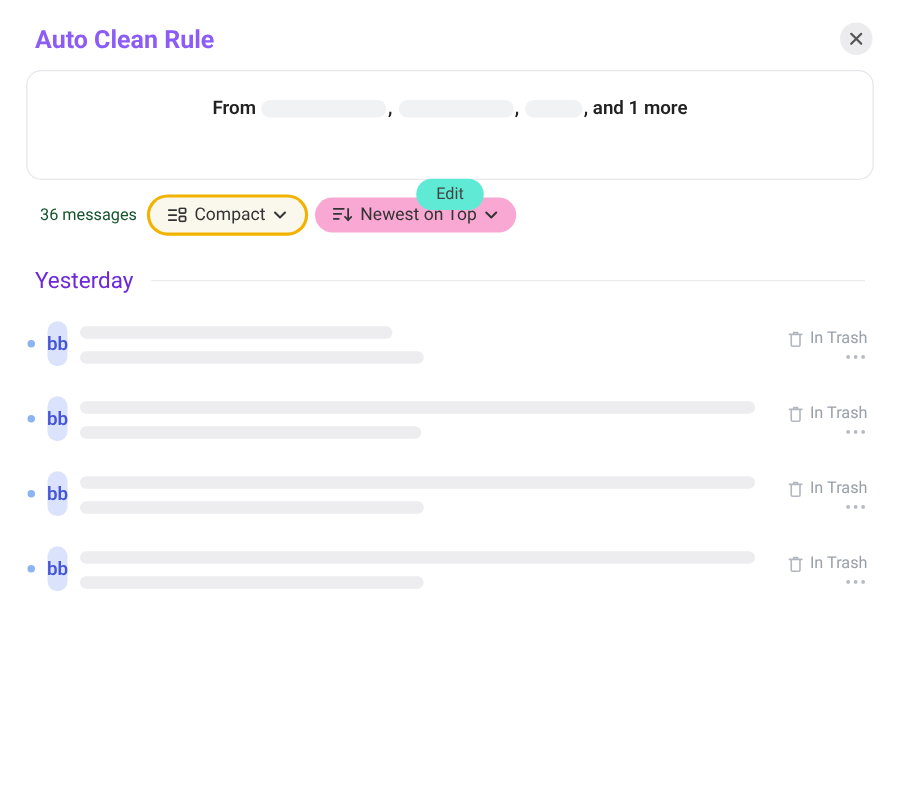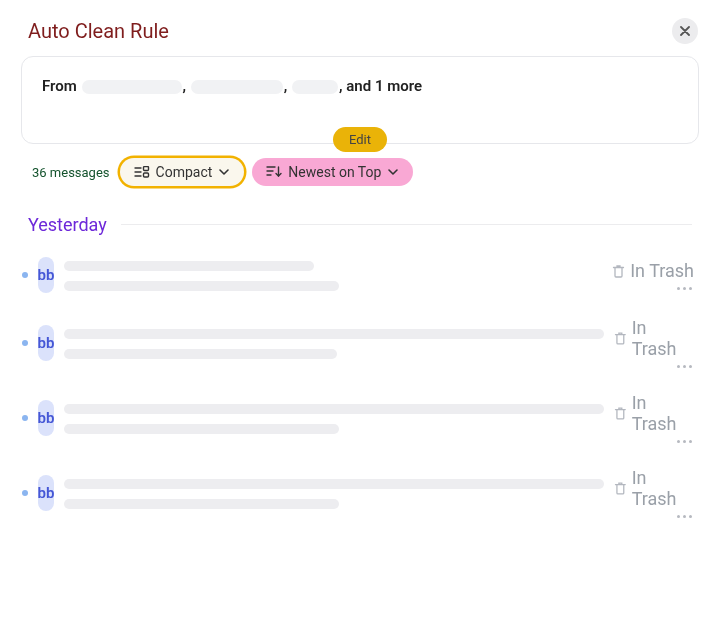--- a/index.html
+++ b/index.html
@@ -1,43 +1,43 @@
 <!DOCTYPE html>
 <html><head>
 <meta charset="utf-8">
 <style>
   * { box-sizing: border-box; margin: 0; padding: 0; }
   html, body { width: 720px; height: 637px; font-family: -apple-system, BlinkMacSystemFont, "Segoe UI", Roboto, sans-serif; background: #fff; color: #1a1a1a; }
   .wrap { padding: 12px 20px 0 20px; }
   .header { display: flex; align-items: center; justify-content: space-between; padding: 6px 2px 12px 8px; }
-  .title { font-size: 20px; font-weight: 400; color: #7f1d1d; }
+  .title { font-size: 20px; font-weight: 700; color: #8b5cf6; }
   .close { width: 26px; height: 26px; border-radius: 50%; background: #ececee; display: flex; align-items: center; justify-content: center; color: #555; font-size: 14px; cursor: pointer; }
   .card { border: 1px solid #e6e7eb; border-radius: 12px; padding: 20px 20px 0 20px; position: relative; margin: 0 1px; }
-  .from-line { text-align: left; font-size: 15px; font-weight: 600; color: #222; }
+  .from-line { text-align: center; font-size: 15px; font-weight: 600; color: #222; }
   .redact { display: inline-block; background: #f1f2f4; border-radius: 10px; height: 14px; vertical-align: middle; margin: 0 1px; }
   .sub-line { text-align: center; color: #6b7280; font-size: 14px; margin-top: 8px; font-weight: 400; }
   .edit-wrap { position: relative; height: 36px; margin-top: 12px; display:flex; align-items:center; justify-content:center;}
   .edit-wrap::before { content:""; position:absolute; left:0; right:0; bottom: -1px; }
-  .edit-btn { background: #eab308; border-radius: 16px; padding: 5px 16px; font-size: 13px; color: #444; position: relative; top: 14px; cursor:pointer; }
+  .edit-btn { background: #5eead4; border-radius: 16px; padding: 5px 16px; font-size: 13px; color: #444; position: relative; top: 30px; cursor:pointer; }
   .controls { display: flex; align-items: center; gap: 8px; padding: 14px 8px 10px 12px; }
   .mcount { font-size: 13px; color: #14532d; margin-right: 2px; }
   .pill { background: #f9a8d4; border-radius: 18px; padding: 6px 14px; display: flex; align-items: center; gap: 6px; font-size: 14px; color: #333; cursor:pointer; }
   .pill.highlight { box-shadow: 0 0 0 2.5px #f2b200; background: #faf7ed; }
   .icon16 { width: 16px; height: 16px; display: inline-flex; align-items:center; justify-content:center; }
   .chev svg { width: 12px; height: 12px; }
   .section-head { display: flex; align-items: center; gap: 14px; padding: 18px 8px 8px 8px; }
   .section-title { font-size: 18px; font-weight: 400; color: #6d28d9; }
   .section-line { flex: 1; height: 1px; background: #ececee; }
   .msg { display: flex; align-items: center; padding: 14px 6px 10px 0; gap: 10px; }
   .dot { width: 6px; height: 6px; border-radius: 50%; background: #8bb5f0; flex: 0 0 auto; margin-left: 2px; }
   .avatar { width: 16px; height: 36px; border-radius: 8px; background: #dbe2fb; color: #4557d6; font-weight: 600; font-size: 15px; display: flex; align-items: center; justify-content: center; flex:0 0 auto; }
   .lines { flex: 1; display: flex; flex-direction: column; gap: 10px; padding-top:2px; }
   .lbar { height: 10px; border-radius: 6px; background: #ededf0; }
   .right { display: flex; flex-direction: column; align-items: flex-end; gap: 6px; color:#9aa0a8; }
-  .trash-tag { display: flex; align-items: center; gap: 5px; font-size: 18px; color: #9aa0a8; }
+  .trash-tag { display: flex; align-items: center; gap: 5px; font-size: 13px; color: #9aa0a8; }
   .more { display:flex; gap:3px; padding-right:2px; cursor:pointer;}
   .more span { width:3px; height:3px; border-radius:50%; background:#b6b9c0; }
   svg { display:block; }
 </style>
 </head>
 <body>
 
 <div class="wrap">
 
   <div class="header">

